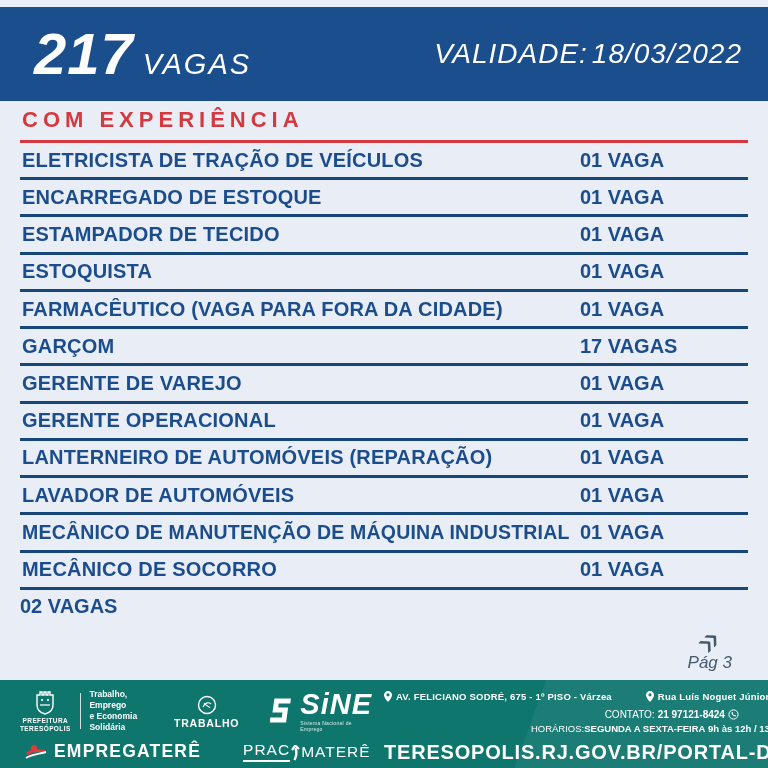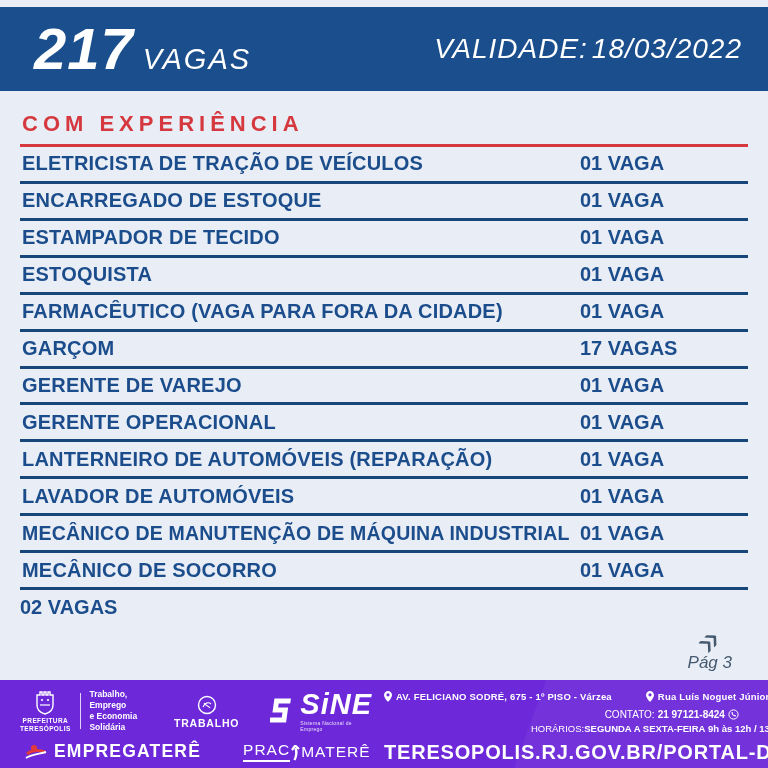--- a/index.html
+++ b/index.html
@@ -1,44 +1,44 @@
 <!DOCTYPE html>
 <html lang="pt-BR"><head>
 <meta charset="utf-8">
 <style>
   html,body{margin:0;padding:0;}
   body{font-family:"Liberation Sans",sans-serif;background:#cfd6e0;}
   .page{width:768px;height:768px;margin:0 auto;background:#e9edf5;display:flex;flex-direction:column;overflow:hidden;position:relative;}
 
   
   .top-strip{height:7px;background:#e9edf5;}
-  .topbar{height:84px;background:#1b4e8c;color:#fff;display:flex;align-items:center;justify-content:space-between;padding:0 26px 0 34px;font-style:italic;flex:0 0 auto;}
+  .topbar{height:94px;background:#1b4e8c;color:#fff;display:flex;align-items:center;justify-content:space-between;padding:0 26px 0 34px;font-style:italic;flex:0 0 auto;}
   .count-wrap{display:flex;align-items:baseline;}
   .count-num{font-size:58px;font-weight:bold;letter-spacing:1px;line-height:1;}
   .count-label{font-size:29px;font-weight:normal;margin-left:9px;letter-spacing:2px;}
   .validity{font-size:28px;display:flex;align-items:center;}
   .validity-label{font-weight:normal;letter-spacing:1px;}
   .validity-date{font-weight:normal;margin-left:4px;letter-spacing:1px;}
 
   
-  .main{flex:1 1 auto;display:flex;flex-direction:column;padding:16px 20px 0 20px;min-height:0;}
+  .main{flex:1 1 auto;display:flex;flex-direction:column;padding:2px 20px 0 20px;min-height:0;}
   .section-title{color:#d5383e;font-size:22px;font-weight:bold;letter-spacing:5px;padding:4px 0 7px 2px;border-bottom:3px solid #d5383e;flex:0 0 auto;}
   .jobs{flex:1 1 auto;display:flex;flex-direction:column;min-height:0;}
   .job-row{flex:1 1 0;display:flex;align-items:center;border-bottom:3px solid #174679;min-height:0;}
   .job-row.last{border-bottom:none;}
   .job-title{flex:1 1 auto;color:#1b4d8c;font-size:20px;font-weight:bold;letter-spacing:.2px;white-space:nowrap;overflow:hidden;padding-left:2px;}
   .job-count{flex:0 0 168px;color:#1b4d8c;font-size:20px;font-weight:bold;white-space:nowrap;}
 
   
   .pagination{flex:0 0 52px;display:flex;flex-direction:column;align-items:flex-end;justify-content:flex-start;padding:2px 16px 2px 0;}
   .pag-chevron{display:inline-block;transform:rotate(-45deg);font-size:36px;line-height:.8;color:#44596e;margin-right:14px;cursor:pointer;}
   .pag-label{font-style:italic;font-size:17px;color:#44596e;margin-top:-2px;}
 
   
-  .footer{flex:0 0 88px;background:#6d28d9;color:#fff;display:flex;position:relative;overflow:hidden;padding:9px 10px 6px 20px;box-sizing:border-box;}
+  .footer{flex:0 0 88px;background:#0f766e;color:#fff;display:flex;position:relative;overflow:hidden;padding:9px 10px 6px 20px;box-sizing:border-box;}
   .footer::after{content:"";position:absolute;top:-20px;right:-60px;width:300px;height:140px;background:rgba(255,255,255,0.05);transform:skewX(-20deg);pointer-events:none;}
   .footer-left{flex:0 0 352px;display:flex;flex-direction:column;justify-content:space-between;}
   .logo-row1{display:flex;align-items:center;gap:9px;}
   .logo-row2{display:flex;align-items:center;gap:42px;margin-top:6px;padding-left:4px;}
   .pref-logo{display:flex;flex-direction:column;align-items:center;line-height:1.1;}
   .pref-name{font-size:6.5px;font-weight:bold;letter-spacing:.4px;text-align:center;margin-top:1px;}
   .logo-divider{width:1px;height:36px;background:rgba(255,255,255,.8);}
   .secretaria{font-size:8.5px;font-weight:bold;line-height:1.3;white-space:pre-line;}
   .trabalho-logo{display:flex;flex-direction:column;align-items:center;margin-left:16px;}
   .trabalho-label{font-size:10.5px;font-weight:bold;letter-spacing:.8px;margin-top:1px;}

